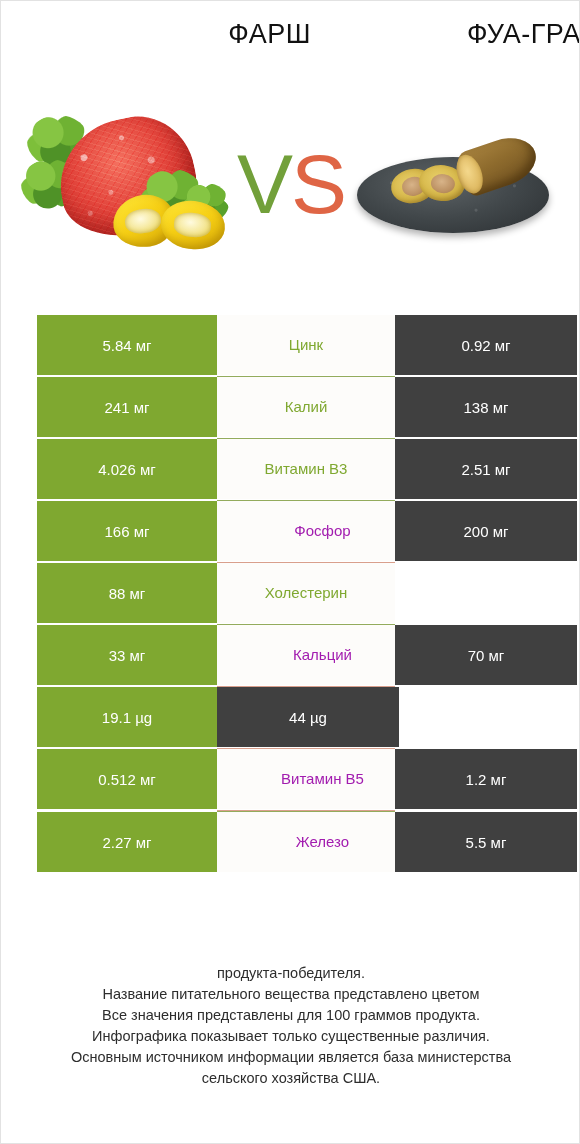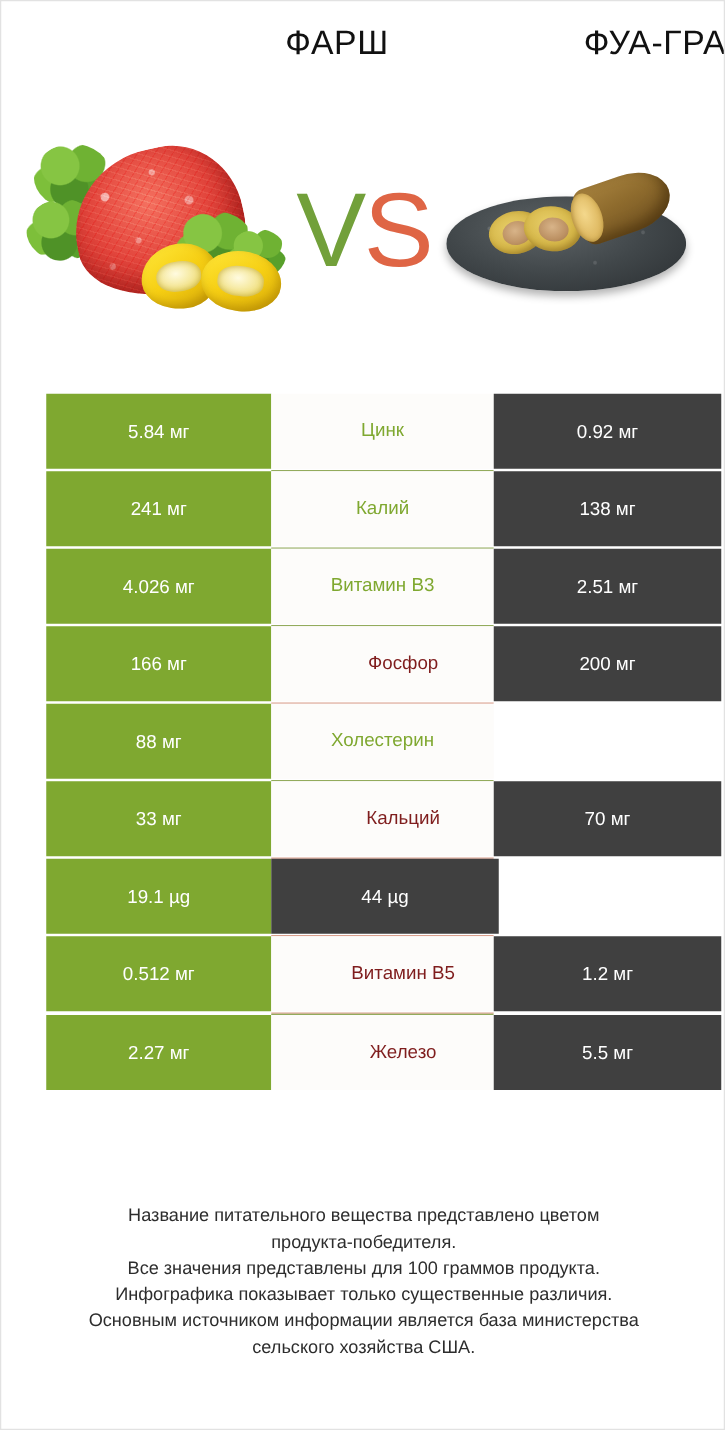--- a/index.html
+++ b/index.html
@@ -222,21 +222,21 @@
     color: #ffffff;
   }
   .cell-mid {
     width: 178px;
     background: #fdfcfa;
     font-weight: normal;
     line-height: 1.25;
     padding: 0 6px;
   }
   .cell-mid.win-left  { color: #7fa830; }
-  .cell-mid.win-right { color: #7f1d1d; padding-left: 39px; }
+  .cell-mid.win-right { color: #a21caf; padding-left: 39px; }
   .cell-right {
     width: 182px;
     background: #404040;
     color: #ffffff;
   }
   .sep {
     height: 1px;
     width: 100%;
     display: flex;
   }
@@ -389,21 +389,21 @@
         <div class="sep-r"></div>
       </div>
       <div class="row">
         <div class="cell cell-left">2.27 мг</div>
         <div class="cell cell-mid win-right">Железо</div>
         <div class="cell cell-right">5.5 мг</div>
       </div>
     </div>
 
   <div class="footer">
+    <p>продукта-победителя.</p>
     <p>Название питательного вещества представлено цветом</p>
-    <p>продукта-победителя.</p>
     <p>Все значения представлены для 100 граммов продукта.</p>
     <p>Инфографика показывает только существенные различия.</p>
     <p>Основным источником информации является база министерства</p>
     <p>сельского хозяйства США.</p>
   </div>
 
 </div>
 
 </body></html>

